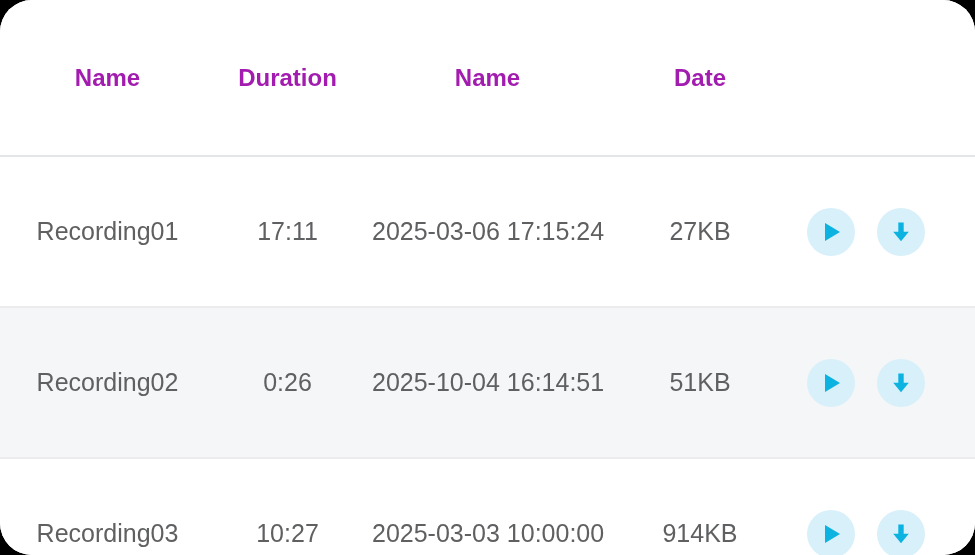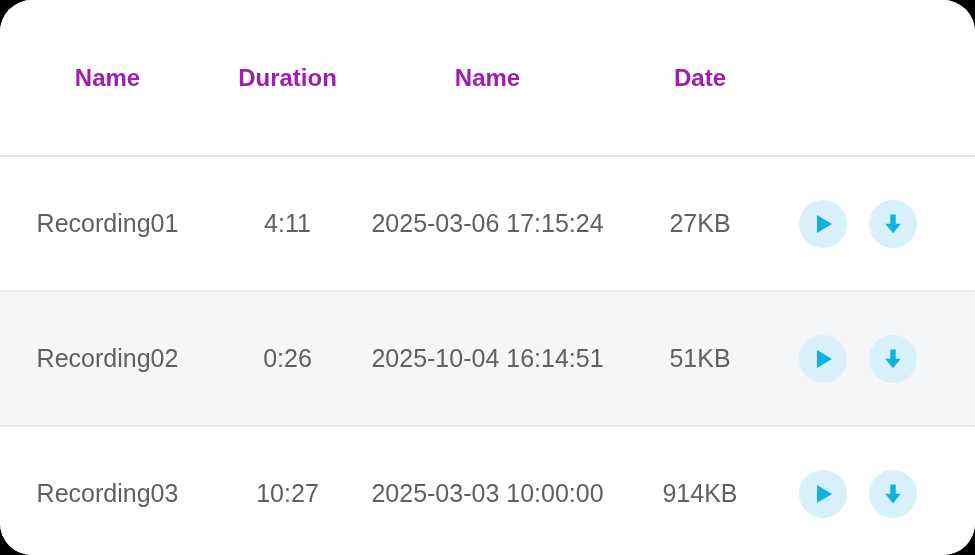--- a/index.html
+++ b/index.html
@@ -47,21 +47,21 @@
     vertical-align: middle;
     text-align: center;
     font-size: 24px;
     font-weight: bold;
     color: #a21caf;
     border-bottom: 2px solid #e4e5e7;
     background: #ffffff;
   }
 
   tbody td {
-    padding: 4px;
+    padding: 12px;
     height: 125px;
     vertical-align: middle;
     text-align: center;
     font-size: 25px;
     font-weight: normal;
     color: #5f6062;
     border-bottom: 2px solid #ececee;
     background: #ffffff;
     white-space: nowrap;
   }
@@ -129,21 +129,21 @@
         <th>Name</th>
         <th>Date</th>
         <th></th>
       </tr>
     </thead>
 
     <tbody>
 
       <tr class="row">
         <td class="name-cell">Recording01</td>
-        <td>4:11</td>
+        <td>17:11</td>
         <td>2025-03-06 17:15:24</td>
         <td>27KB</td>
         <td class="actions-cell">
           <div class="actions-wrap">
             <span class="icon-btn">
               <span>
                 <svg width="26" height="26" viewBox="0 0 26 26" aria-hidden="true">
                   <polygon points="7,4 22,13 7,22" fill="#0cb3e0"></polygon>
                 </svg>
               </span>

